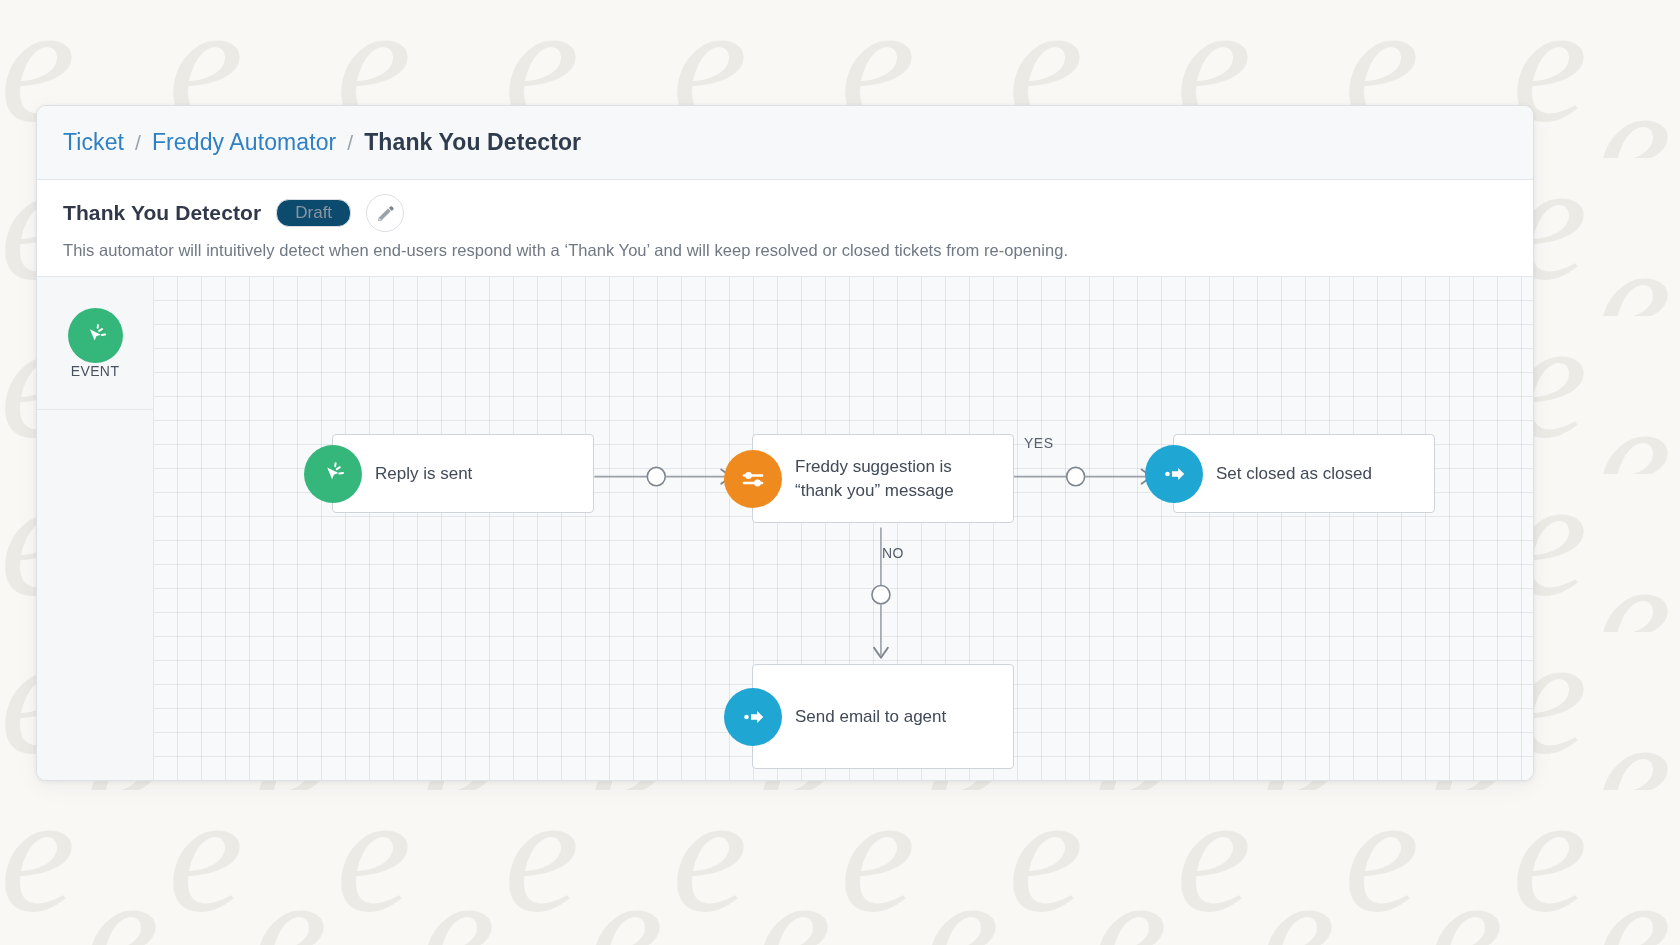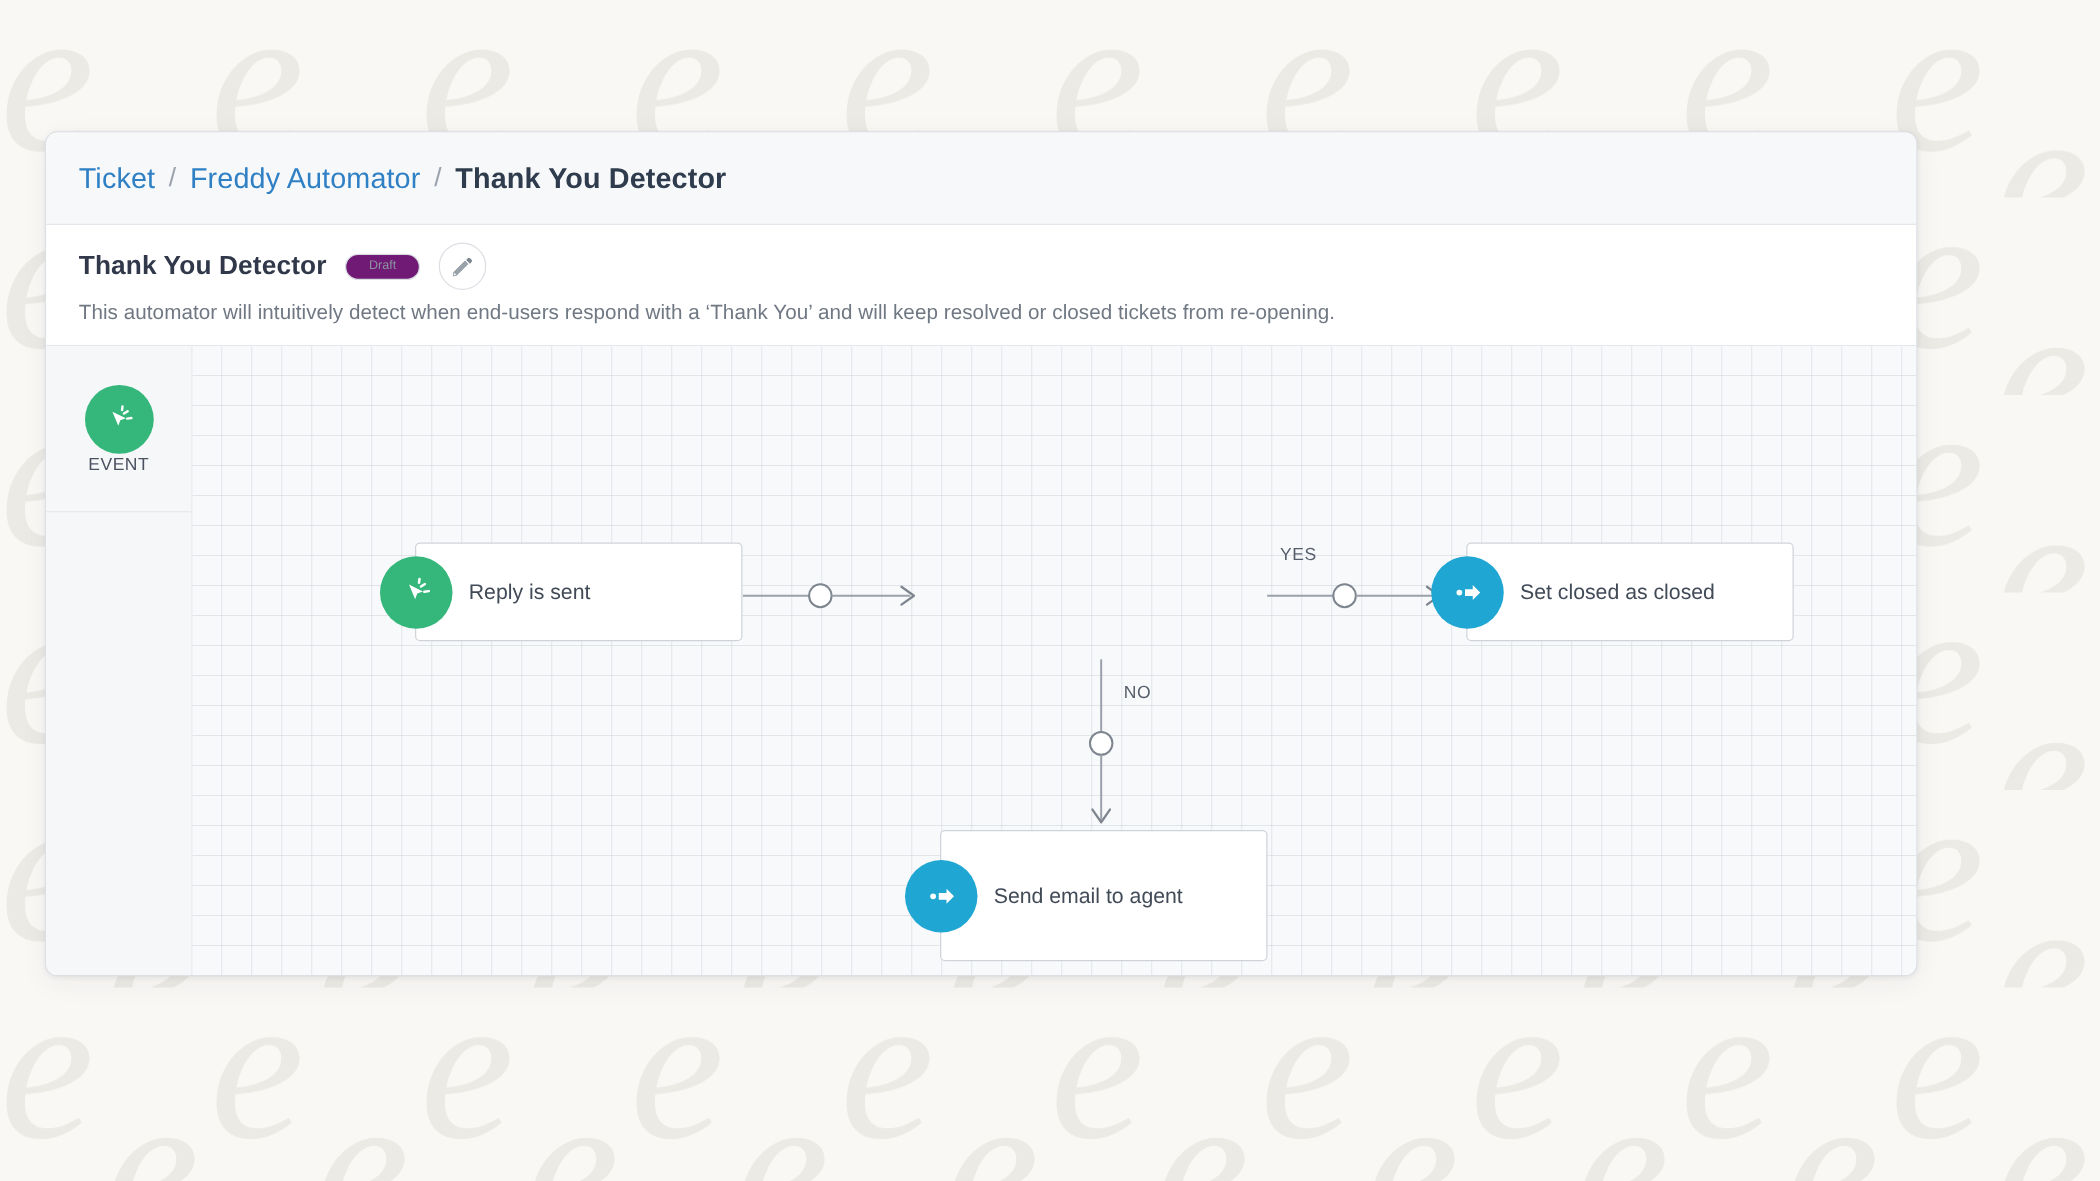--- a/index.html
+++ b/index.html
@@ -87,23 +87,23 @@
   .automator-title {
     font-size: 21px;
     font-weight: 700;
     color: #30384a;
     letter-spacing: .1px;
   }
   .status-badge {
     border: 1px solid #d9dde2;
     border-radius: 13px;
     padding: 4px 18px 5px 18px;
-    font-size: 10px;
+    font-size: 17px;
     color: #8c959f;
-    background: #701a75;
+    background: #0c4a6e;
     line-height: 1;
   }
   .edit-btn {
     width: 38px; height: 38px;
     border-radius: 50%;
     border: 1px solid #dcdfe3;
     background: #ffffff;
     display: flex;
     align-items: center;
     justify-content: center;
@@ -306,20 +306,32 @@
         <div class="fnode" style="left:178px; top:157px; width:262px; height:79px;">
           <span class="fnode-ic node-circle c-event circle-nd">
             <svg width="28" height="28" viewBox="0 0 28 28" aria-hidden="true">
               <path d="M8.2 7.6 19.4 13.1l-4.6 1.6-1.7 4.6z" fill="#ffffff"></path>
               <path d="M18.8 6.2l3.1-2.0M21.4 10.4l3.6-.5M17.2 3.2l.4-3.0" stroke="#ffffff" stroke-width="2" stroke-linecap="round" transform="translate(-1,3)"></path>
             </svg>
           </span>
           <span class="fnode-text">Reply is sent</span>
         </div>
 
+        <div class="fnode" style="left:598px; top:157px; width:262px; height:89px;">
+          <span class="fnode-ic node-circle c-cond circle-nd">
+            <svg width="28" height="28" viewBox="0 0 28 28" aria-hidden="true">
+              <line x1="5" y1="10.5" x2="23" y2="10.5" stroke="#ffffff" stroke-width="2.6" stroke-linecap="round"></line>
+              <line x1="5" y1="18" x2="23" y2="18" stroke="#ffffff" stroke-width="2.6" stroke-linecap="round"></line>
+              <circle cx="9.5" cy="10.5" r="3.4" fill="#ffffff"></circle>
+              <circle cx="18.5" cy="18" r="3.4" fill="#ffffff"></circle>
+            </svg>
+          </span>
+          <span class="fnode-text">Freddy suggestion is
+“thank you” message</span>
+        </div>
 
         <div class="fnode" style="left:1019px; top:157px; width:262px; height:79px;">
           <span class="fnode-ic node-circle c-action circle-nd">
             <svg width="28" height="28" viewBox="0 0 28 28" aria-hidden="true">
               <circle cx="7.5" cy="14" r="2.3" fill="#ffffff"></circle>
               <path d="M12 11.3h6.2V8l6 6-6 6v-3.3H12z" fill="#ffffff"></path>
             </svg>
           </span>
           <span class="fnode-text">Set closed as closed</span>
         </div>
@@ -328,18 +340,18 @@
           <span class="fnode-ic node-circle c-action circle-nd">
             <svg width="28" height="28" viewBox="0 0 28 28" aria-hidden="true">
               <circle cx="7.5" cy="14" r="2.3" fill="#ffffff"></circle>
               <path d="M12 11.3h6.2V8l6 6-6 6v-3.3H12z" fill="#ffffff"></path>
             </svg>
           </span>
           <span class="fnode-text">Send email to agent</span>
         </div>
 
         <span class="edge-label" style="left:870px; top:158px;">YES</span>
-        <span class="edge-label" style="left:745px; top:268px;">NO</span>
+        <span class="edge-label" style="left:728px; top:268px;">NO</span>
 
       </div>
     </div>
   </div>
 </div>
 
 </body></html>

